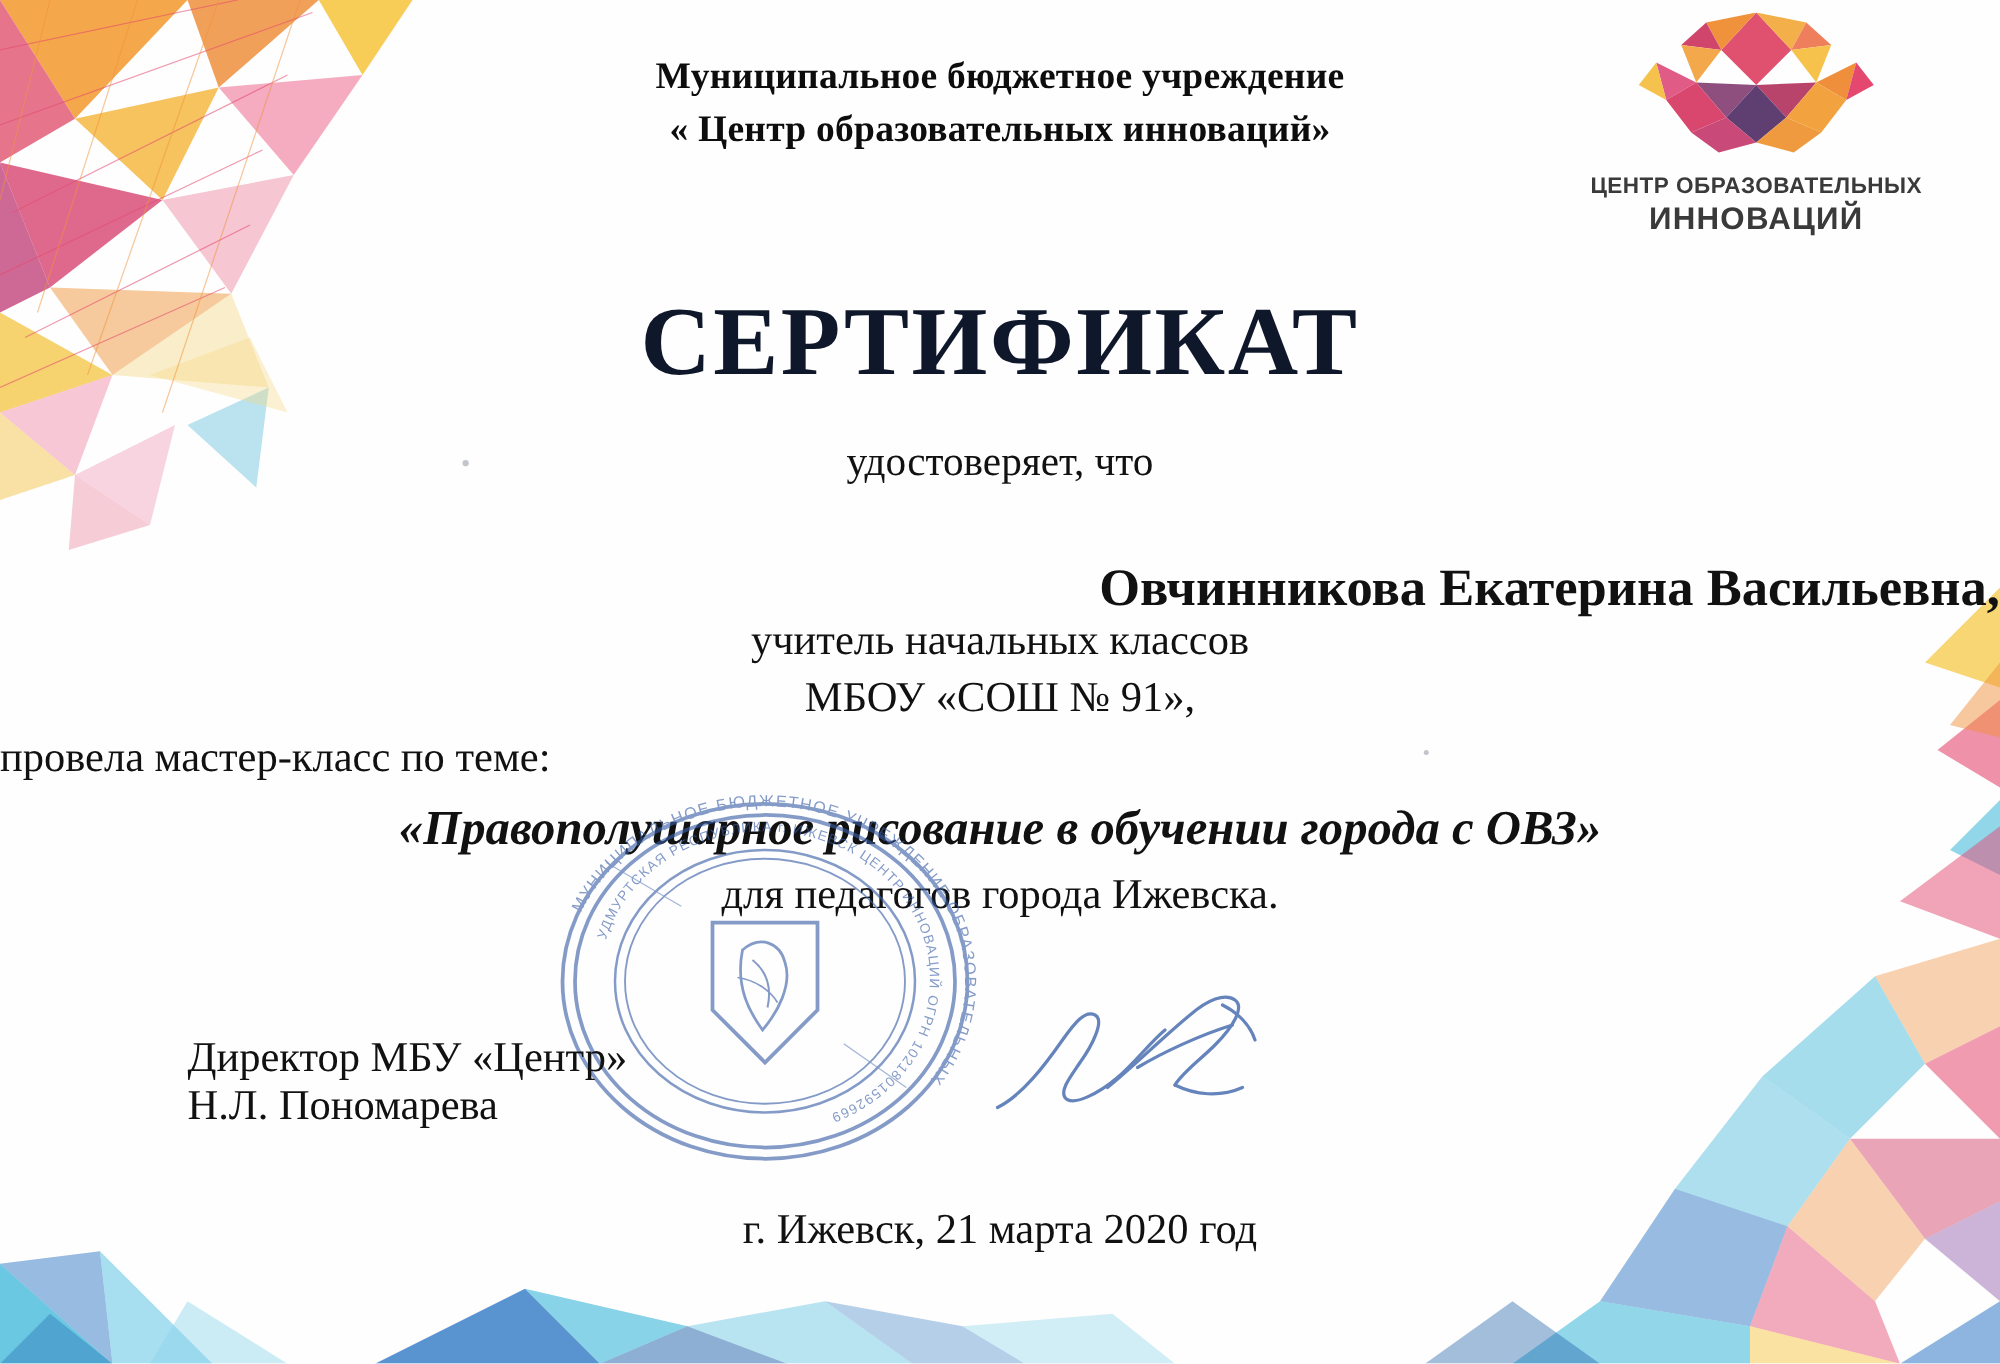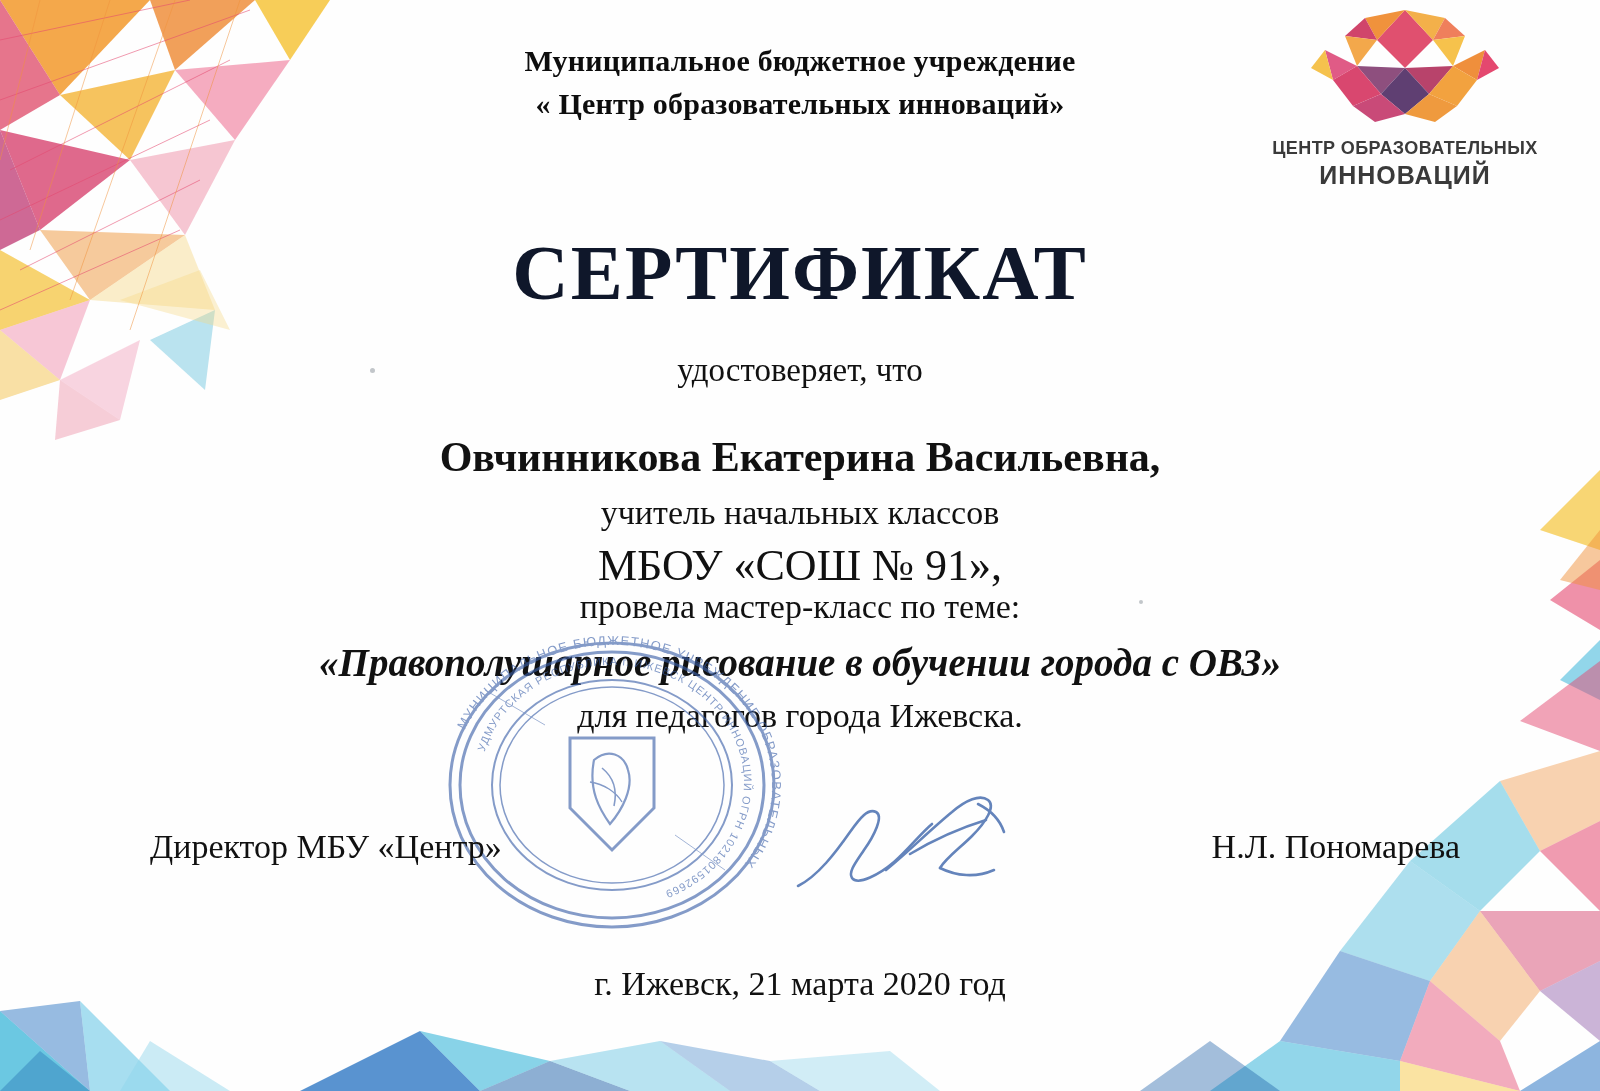--- a/index.html
+++ b/index.html
@@ -84,44 +84,44 @@
   #subtitle {
     position: absolute;
     left: 0; right: 0;
     top: 352px;
     text-align: center;
     font-size: 33px;
   }
   #recipient {
     position: absolute;
     left: 0; right: 0;
-    top: 433px;
-    text-align: center;
+    top: 447px;
+    text-align: right;
     font-weight: bold;
     font-size: 42px;
   }
   #role-line-1 {
     position: absolute;
     left: 0; right: 0;
     top: 494px;
     text-align: center;
     font-size: 34px;
   }
   #role-line-2 {
     position: absolute;
     left: 0; right: 0;
     top: 540px;
     text-align: center;
-    font-size: 44px;
+    font-size: 34px;
   }
   #activity {
     position: absolute;
     left: 0; right: 0;
     top: 588px;
-    text-align: center;
+    text-align: left;
     font-size: 34px;
   }
   #topic {
     position: absolute;
     left: 0; right: 0;
     top: 640px;
     text-align: center;
     font-weight: bold;
     font-style: italic;
     font-size: 39px;
@@ -137,20 +137,21 @@
   
   #signature-row {
     position: absolute;
     left: 150px;
     right: 140px;
     top: 828px;
     display: flex;
     justify-content: space-between;
     align-items: flex-start;
     font-size: 34px;
+    flex-direction: column;
   }
   #signer-title { white-space: nowrap; }
   #signer-name { white-space: nowrap; }
 
   
   #signature-mark {
     position: absolute;
     left: 790px;
     top: 790px;
     width: 230px;

